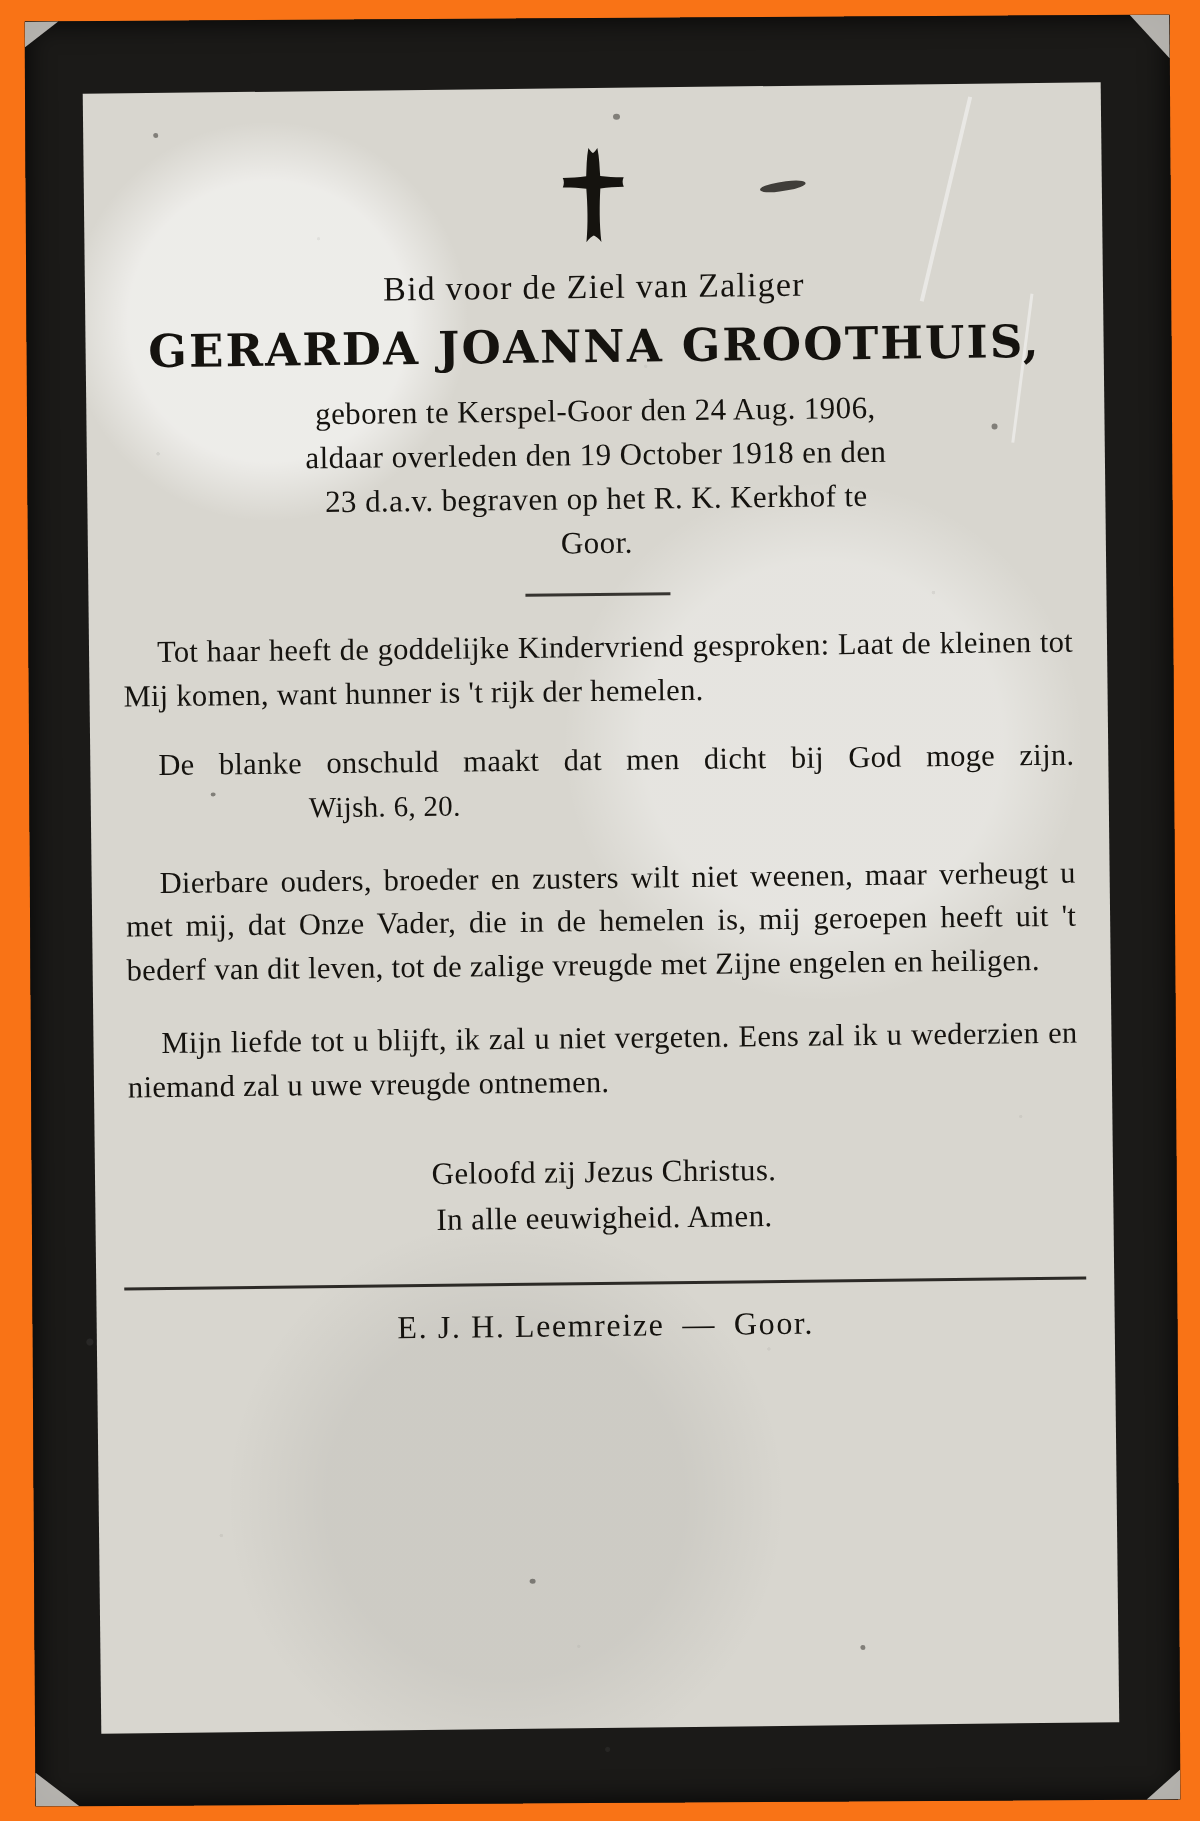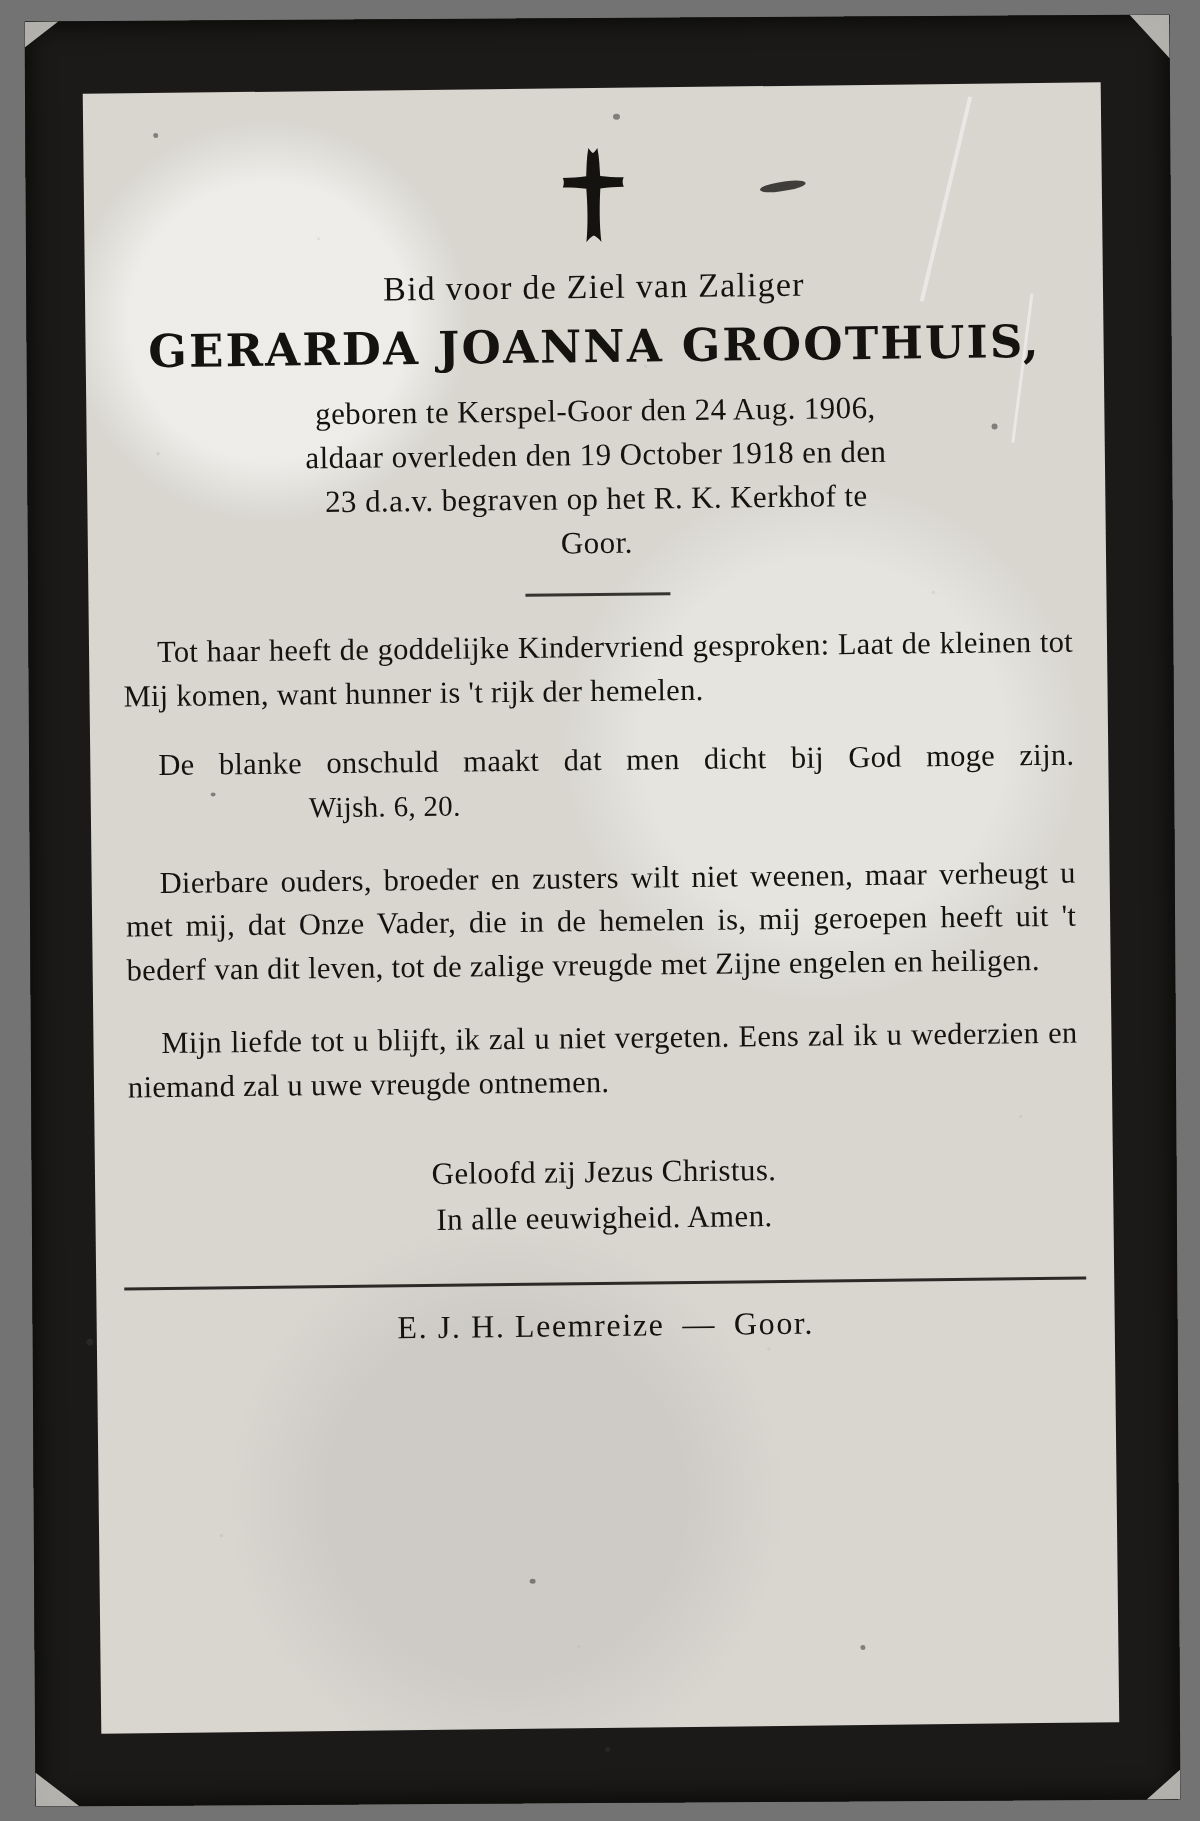--- a/index.html
+++ b/index.html
@@ -11,21 +11,21 @@
     width: 1200px;
     height: 1821px;
     font-family: "Liberation Serif", serif;
     overflow: hidden;
   }
 
   #card-root {
     position: relative;
     width: 1200px;
     height: 1821px;
-    background: #737373;
+    background: #f97316;
   }
 
   
   .card-frame {
     position: absolute;
     left: 30px;
     top: 18px;
     width: 1145px;
     height: 1785px;
     background: #1b1a18;

